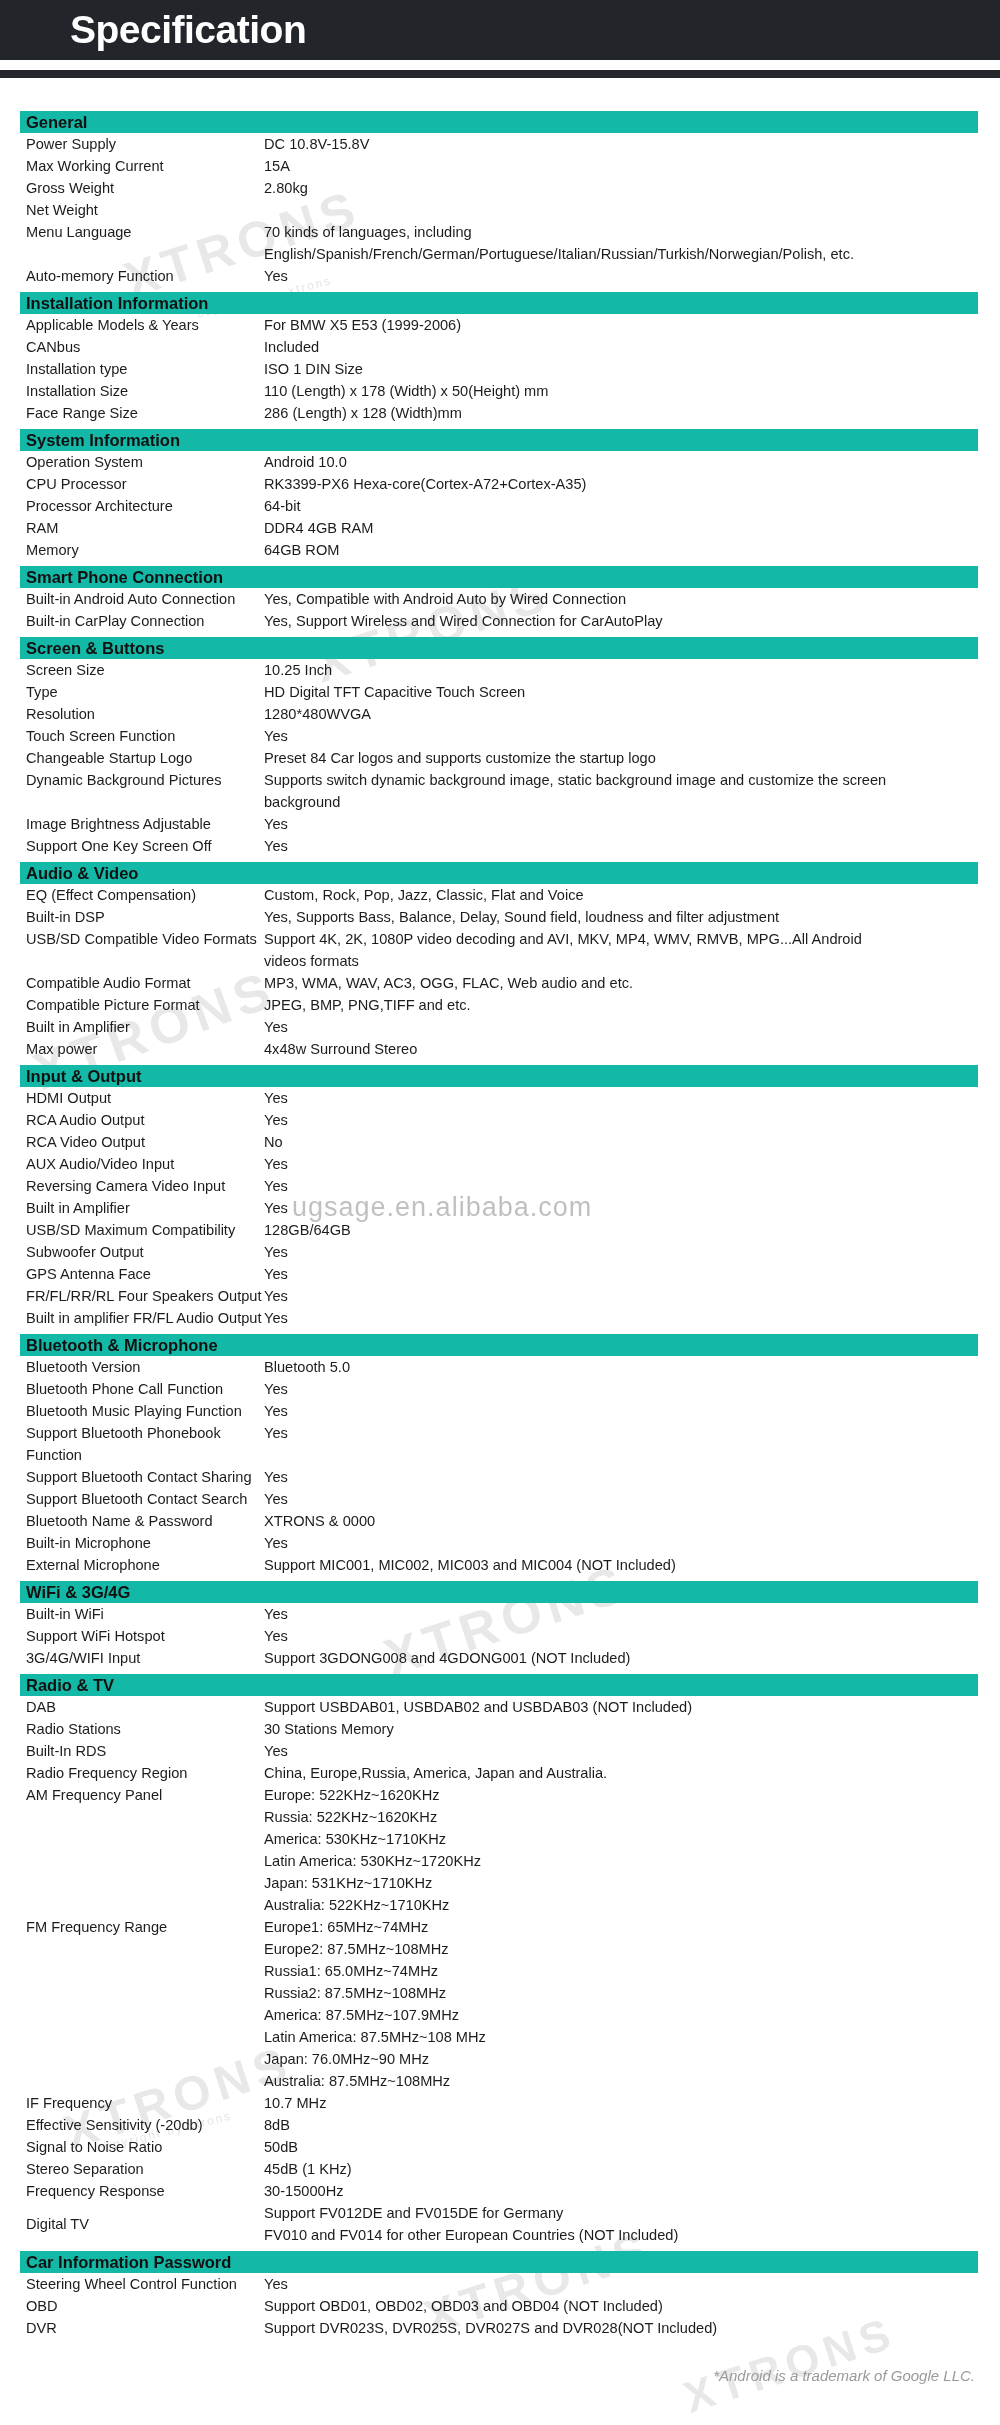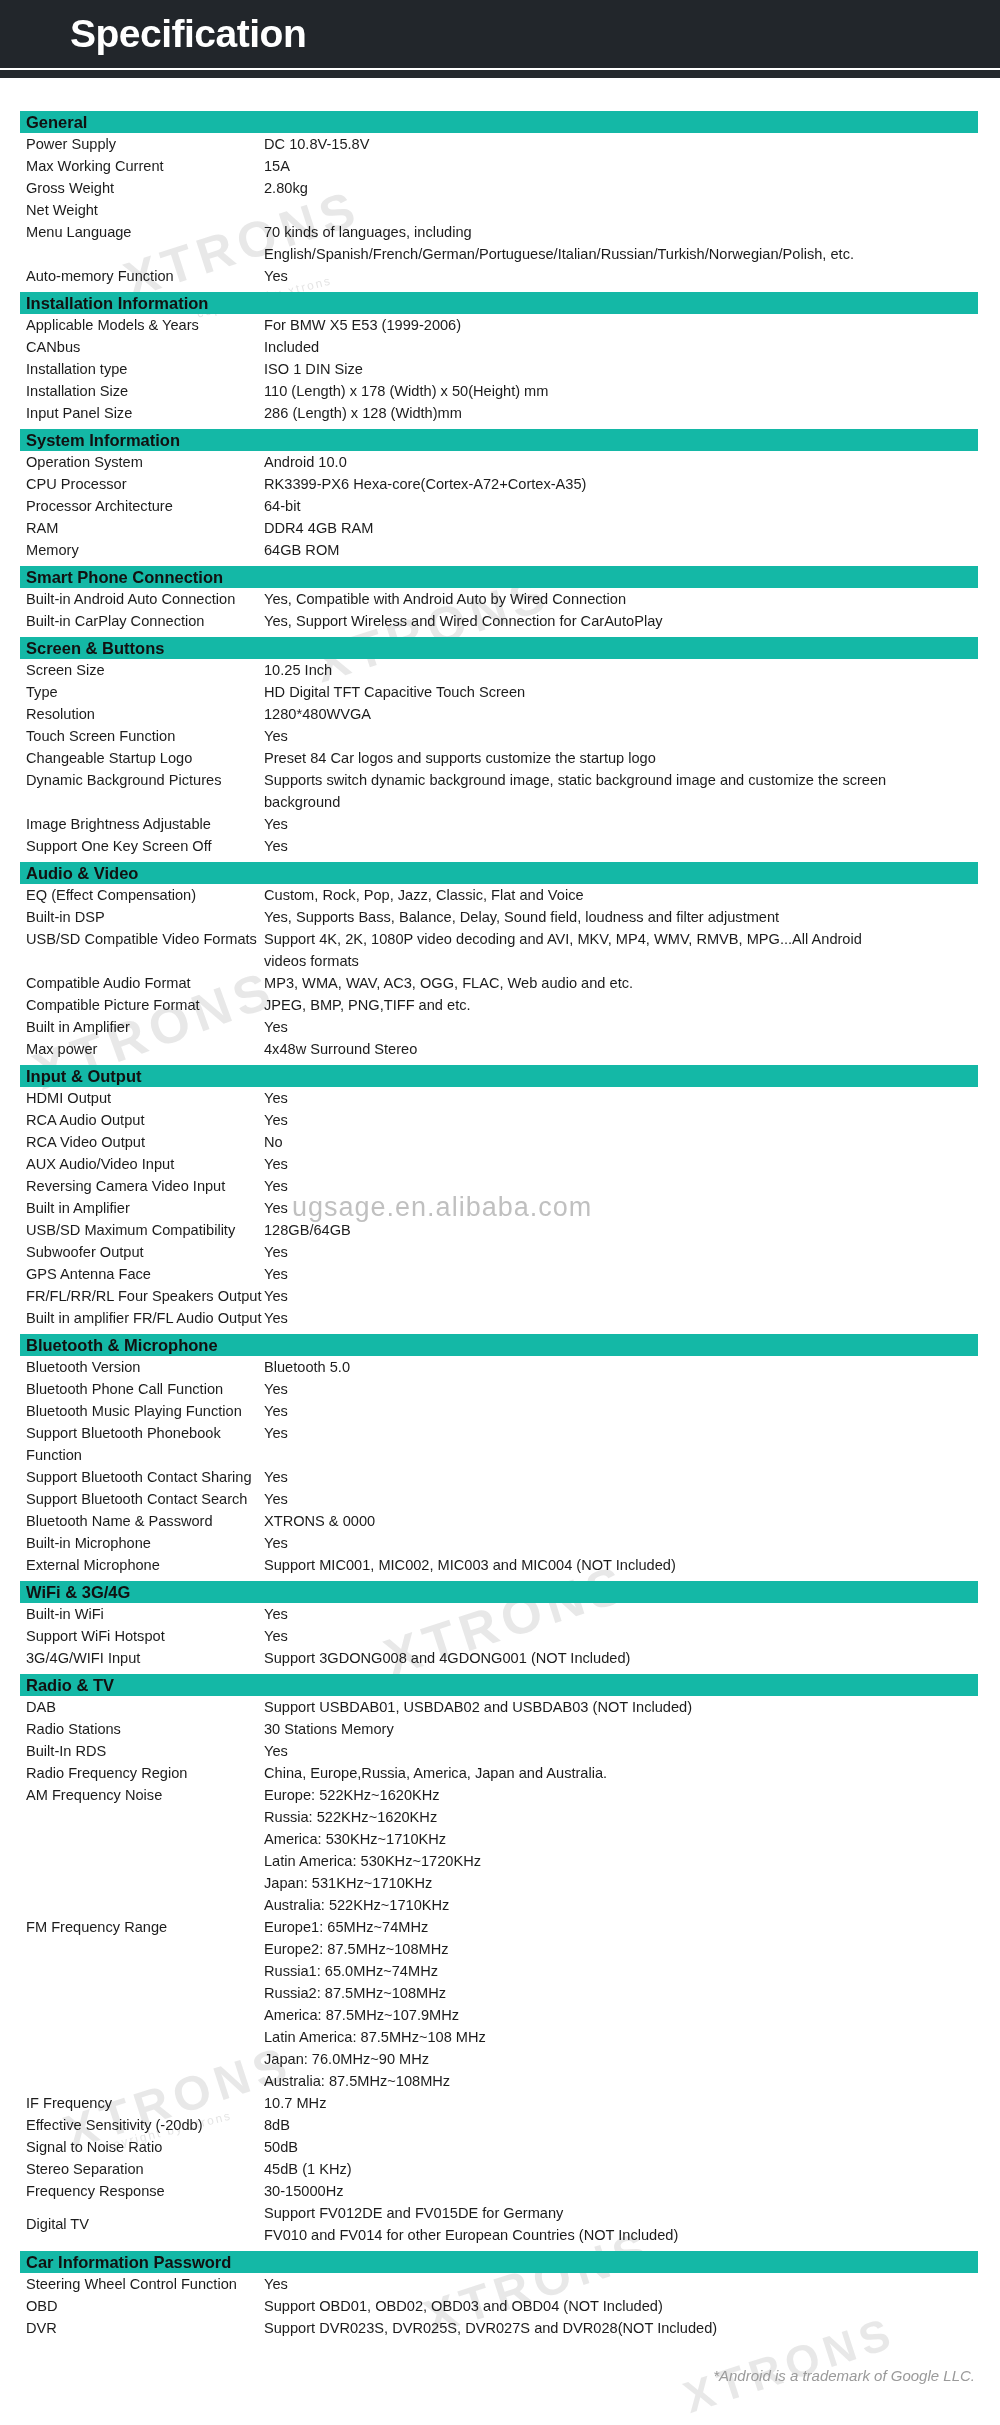--- a/index.html
+++ b/index.html
@@ -1,21 +1,21 @@
 <!DOCTYPE html>
 <html><head>
 <meta charset="utf-8">
 <style>
   html,body { margin:0; padding:0; background:#fff; }
   .page {
     position:relative; width:1000px; height:2425px; background:#ffffff;
     font-family:"Liberation Sans", sans-serif; color:#1c1c1c; overflow:hidden;
   }
   .topbar {
-    position:absolute; left:0; top:0; width:1000px; height:68px;
+    position:absolute; left:0; top:0; width:1000px; height:60px;
     background:#22262b; display:flex; align-items:center;
   }
   .topbar-title {
     color:#ffffff; font-size:39px; font-weight:bold; padding-left:70px;
     letter-spacing:-0.5px;
   }
   .thinbar {
     position:absolute; left:0; top:70px; width:1000px; height:8px; background:#24282d;
   }
   .spec-table {
@@ -132,21 +132,21 @@
           <div>ISO 1 DIN Size</div>
         </div>
       </div>
       <div class="row">
         <div class="label">Installation Size</div>
         <div class="value">
           <div>110 (Length) x 178 (Width) x 50(Height) mm</div>
         </div>
       </div>
       <div class="row">
-        <div class="label">Input Panel Size</div>
+        <div class="label">Face Range Size</div>
         <div class="value">
           <div>286 (Length) x 128 (Width)mm</div>
         </div>
       </div>
       <div class="section-title">System Information</div>
       <div class="row">
         <div class="label">Operation System</div>
         <div class="value">
           <div>Android 10.0</div>
         </div>
@@ -442,21 +442,21 @@
           <div>Yes</div>
         </div>
       </div>
       <div class="row">
         <div class="label">Radio Frequency Region</div>
         <div class="value">
           <div>China, Europe,Russia, America, Japan and Australia.</div>
         </div>
       </div>
       <div class="row">
-        <div class="label">AM Frequency Noise</div>
+        <div class="label">AM Frequency Panel</div>
         <div class="value">
           <div>Europe: 522KHz~1620KHz</div>
           <div>Russia: 522KHz~1620KHz</div>
           <div>America: 530KHz~1710KHz</div>
           <div>Latin America: 530KHz~1720KHz</div>
           <div>Japan: 531KHz~1710KHz</div>
           <div>Australia: 522KHz~1710KHz</div>
         </div>
       </div>
       <div class="row">

